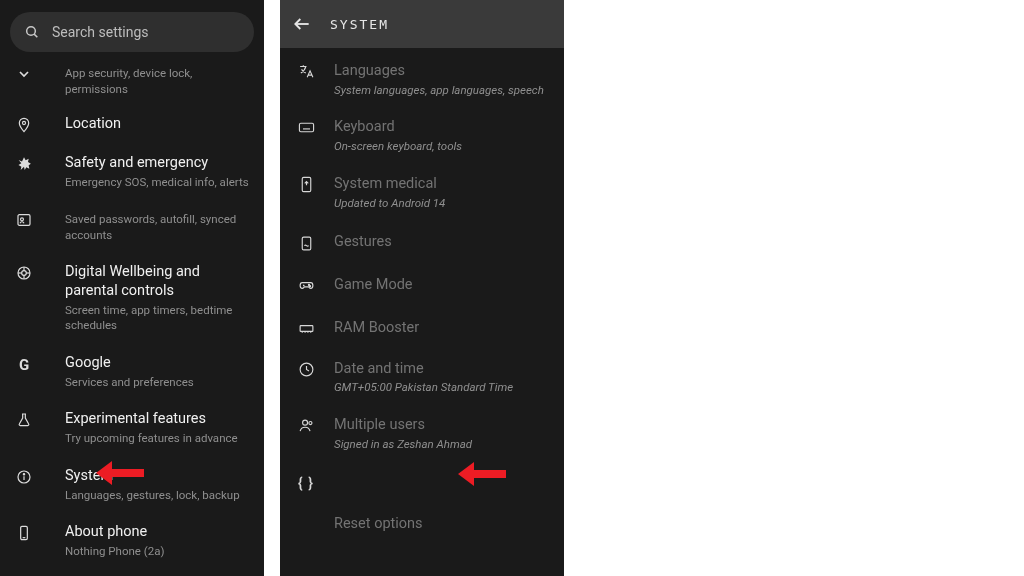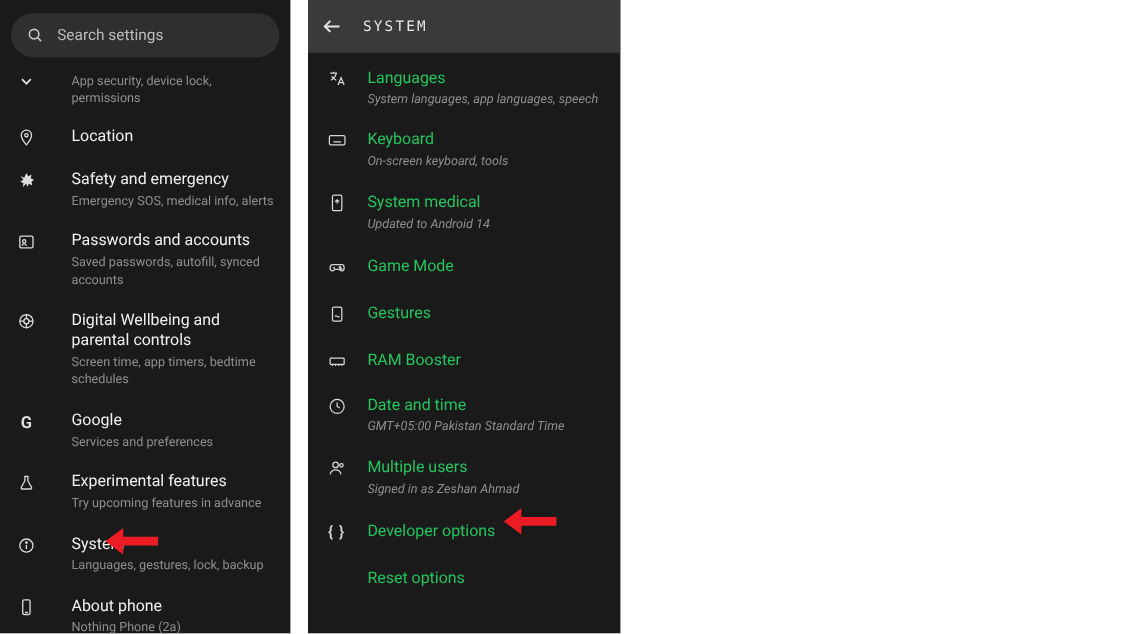--- a/index.html
+++ b/index.html
@@ -98,21 +98,21 @@
     width: 24px;
     display: flex;
     justify-content: center;
     padding-top: 1px;
     color: #d8d8d8;
     flex-shrink: 0;
   }
   .sys-item .icon-col svg { width: 17px; height: 17px; }
   .sys-item.compact { padding: 12px 8px; align-items: center; }
   .sys-item .text-col { flex: 1; min-width: 0; }
-  .sys-item .title { color: #22c55e; font-size: 14.5px; line-height: 1.3; }
+  .sys-item .title { color: #737373; font-size: 14.5px; line-height: 1.3; }
   .sys-item .subtitle { color: #8f8f8f; font-size: 11.5px; line-height: 1.35; margin-top: 2px; font-style: italic; }
 
   
   .arrow {
     position: absolute;
     width: 50px;
     height: 28px;
     pointer-events: none;
   }
   .arrow svg { width: 100%; height: 100%; }
@@ -171,21 +171,20 @@
 
     <div class="settings-item">
       <div class="icon-col">
         <svg viewBox="0 0 24 24" fill="none" stroke="currentColor" stroke-width="1.8">
             <rect x="3" y="4" width="18" height="16" rx="2"></rect>
             <circle cx="9" cy="11" r="2.2"></circle>
             <path d="M6 17c.6-1.6 1.8-2.4 3-2.4s2.4.8 3 2.4"></path>
           </svg>
       </div>
       <div class="text-col">
-        <div class="title">Passwords and accounts</div>
         <div class="subtitle">Saved passwords, autofill, synced accounts</div>
       </div>
     </div>
 
     <div class="settings-item">
       <div class="icon-col">
         <svg viewBox="0 0 24 24" fill="none" stroke="currentColor" stroke-width="1.8">
             <circle cx="12" cy="12" r="9"></circle>
             <circle cx="12" cy="12" r="3.5"></circle>
             <line x1="12" y1="3" x2="12" y2="8.5"></line>
@@ -308,47 +307,47 @@
       </div>
       <div class="text-col">
         <div class="title">System medical</div>
         <div class="subtitle">Updated to Android 14</div>
       </div>
     </div>
 
     <div class="sys-item compact">
       <div class="icon-col">
         <svg viewBox="0 0 24 24" fill="none" stroke="currentColor" stroke-width="1.6">
+            <rect x="6" y="3" width="12" height="18" rx="2"></rect>
+            <path d="M9 15c1-1 2-1 3 0s2 1 3 0"></path>
+          </svg>
+      </div>
+      <div class="text-col">
+        <div class="title">Gestures</div>
+      </div>
+    </div>
+
+    <div class="sys-item compact">
+      <div class="icon-col">
+        <svg viewBox="0 0 24 24" fill="none" stroke="currentColor" stroke-width="1.6">
             <path d="M6 8h12c2 0 3 2 3 4s-1 4-3 4c-1.5 0-2-1-3-2h-6c-1 1-1.5 2-3 2-2 0-3-2-3-4s1-4 3-4z"></path>
             <line x1="8" y1="11" x2="8" y2="13"></line>
             <line x1="7" y1="12" x2="9" y2="12"></line>
             <circle cx="15.5" cy="11.2" r=".8" fill="currentColor"></circle>
             <circle cx="17" cy="13" r=".8" fill="currentColor"></circle>
           </svg>
       </div>
       <div class="text-col">
         <div class="title">Game Mode</div>
       </div>
     </div>
 
     <div class="sys-item compact">
       <div class="icon-col">
         <svg viewBox="0 0 24 24" fill="none" stroke="currentColor" stroke-width="1.6">
-            <rect x="6" y="3" width="12" height="18" rx="2"></rect>
-            <path d="M9 15c1-1 2-1 3 0s2 1 3 0"></path>
-          </svg>
-      </div>
-      <div class="text-col">
-        <div class="title">Gestures</div>
-      </div>
-    </div>
-
-    <div class="sys-item compact">
-      <div class="icon-col">
-        <svg viewBox="0 0 24 24" fill="none" stroke="currentColor" stroke-width="1.6">
             <rect x="3" y="8" width="18" height="8" rx="1"></rect>
             <line x1="6" y1="16" x2="6" y2="18"></line>
             <line x1="10" y1="16" x2="10" y2="18"></line>
             <line x1="14" y1="16" x2="14" y2="18"></line>
             <line x1="18" y1="16" x2="18" y2="18"></line>
           </svg>
       </div>
       <div class="text-col">
         <div class="title">RAM Booster</div>
       </div>
@@ -377,23 +376,20 @@
           </svg>
       </div>
       <div class="text-col">
         <div class="title">Multiple users</div>
         <div class="subtitle">Signed in as Zeshan Ahmad</div>
       </div>
     </div>
 
     <div class="sys-item compact">
       <div class="icon-col" style="font-size:14px;font-weight:600;letter-spacing:1px;">{ }</div>
-      <div class="text-col">
-        <div class="title">Developer options</div>
-      </div>
       <div class="arrow" style="left:170px;top:-2px;">
         <svg viewBox="0 0 50 28">
             <path d="M50 10 L18 10 L18 2 L2 14 L18 26 L18 18 L50 18 Z" fill="#ed1c24"></path>
           </svg>
       </div>
     </div>
 
     <div class="sys-item compact">
       <div class="icon-col">
         

